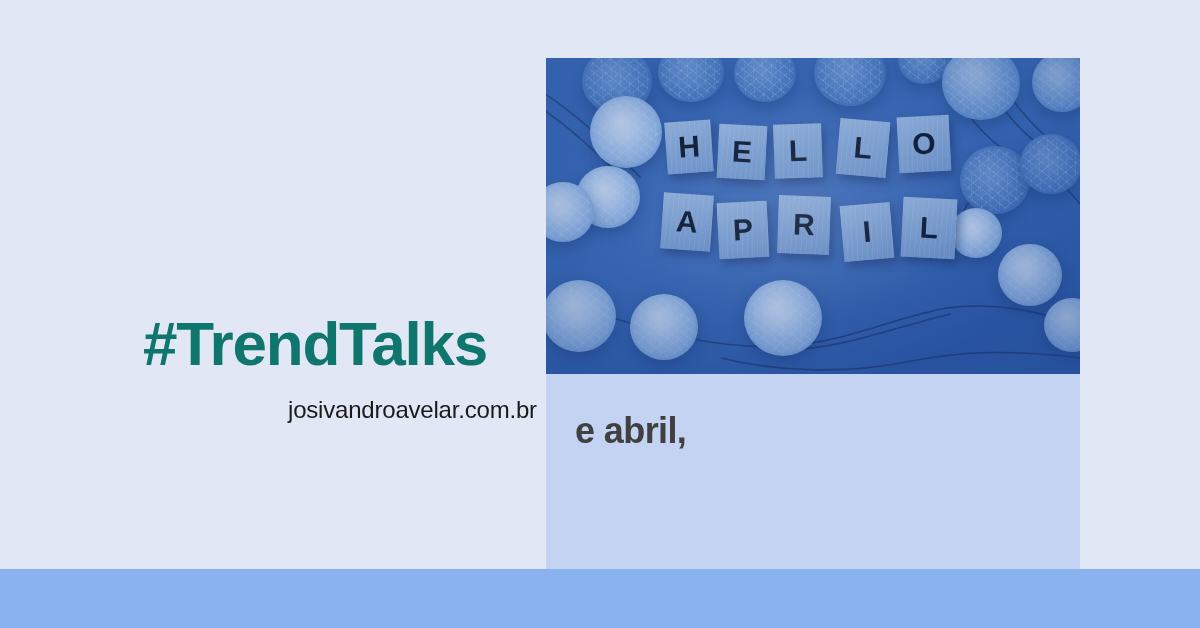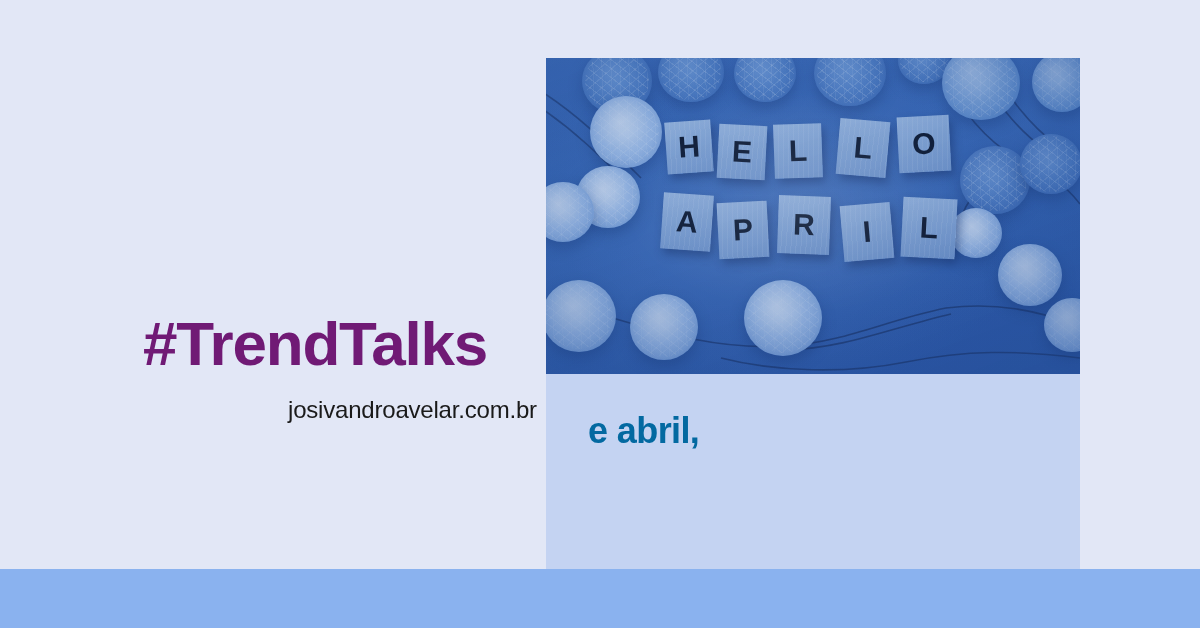--- a/index.html
+++ b/index.html
@@ -19,21 +19,21 @@
   }
 
   
   .headline {
     position: absolute;
     left: 143px;
     top: 313px;
     font-size: 62px;
     font-weight: bold;
     letter-spacing: -1.2px;
-    color: #701a75;
+    color: #0f766e;
     line-height: 1;
     white-space: nowrap;
   }
   .url {
     position: absolute;
     left: 288px;
     top: 396px;
     font-size: 24px;
     font-weight: normal;
     letter-spacing: -0.2px;
@@ -144,24 +144,24 @@
   .caption {
     position: absolute;
     left: 546px;
     top: 374px;
     width: 534px;
     height: 195px;
     background: #c4d3f2;
   }
   .caption .line {
     position: absolute;
-    left: 42px;
+    left: 29px;
     font-size: 36px;
     font-weight: bold;
-    color: #0369a1;
+    color: #404040;
     letter-spacing: -0.6px;
     line-height: 1.1;
     white-space: nowrap;
   }
   .caption .line1 { top: 37px; }
   .caption .line2 { top: 84px; }
 
   
   .bottombar {
     position: absolute;

